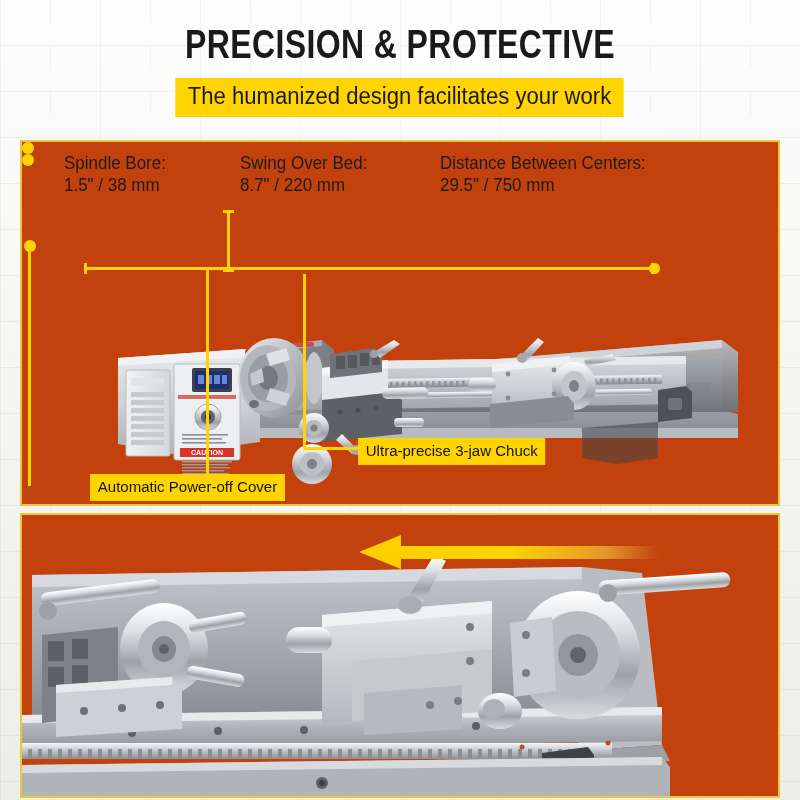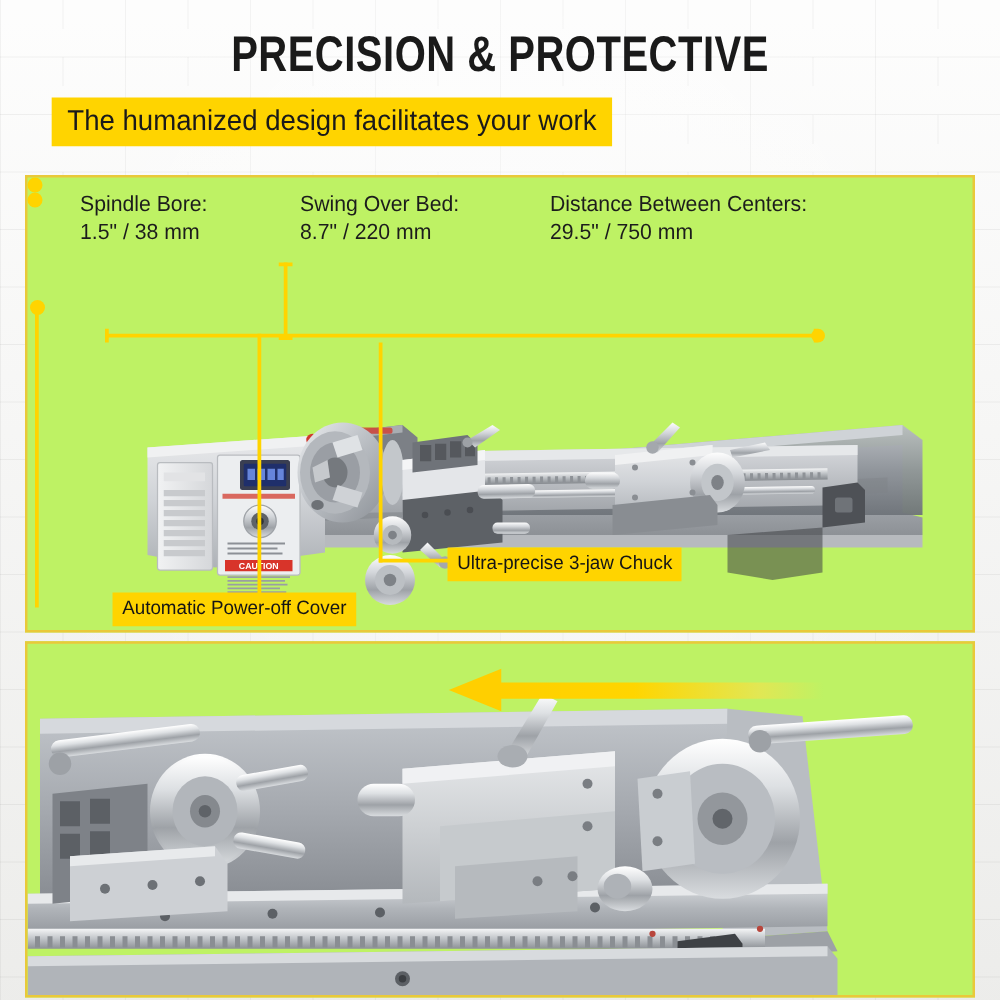--- a/index.html
+++ b/index.html
@@ -36,31 +36,31 @@
   
   #title{
     position:absolute;left:0;right:0;top:22px;
     text-align:center;color:#1a1a1a;
     font-size:40px;line-height:44px;font-weight:bold;
     letter-spacing:.5px;
     transform:scaleX(.80);
     white-space:nowrap;
   }
   #subwrap{
-    position:absolute;left:0;right:0;top:78px;padding-left:32px;
+    position:absolute;left:0;right:0;top:78px;text-align:center;
   }
   #subtitle{
     display:inline-block;background:#FFD400;color:#1a1a1a;
     font-size:23px;line-height:31px;padding:3px 13px 5px;
     transform:scaleX(.96);
   }
 
   
   .panel{
-    position:absolute;background:#bef264;
+    position:absolute;background:#c2410c;
     border:2px solid #e9c93a;box-sizing:border-box;
   }
   #panel1{left:20px;top:140px;width:760px;height:366px;}
   #panel2{left:20px;top:513px;width:760px;height:285px;overflow:hidden;}
 
   
   .spec{
     position:absolute;color:#1c1c1c;font-size:17.5px;line-height:22px;
     white-space:pre-line;transform:scaleX(.97);transform-origin:left top;
   }

